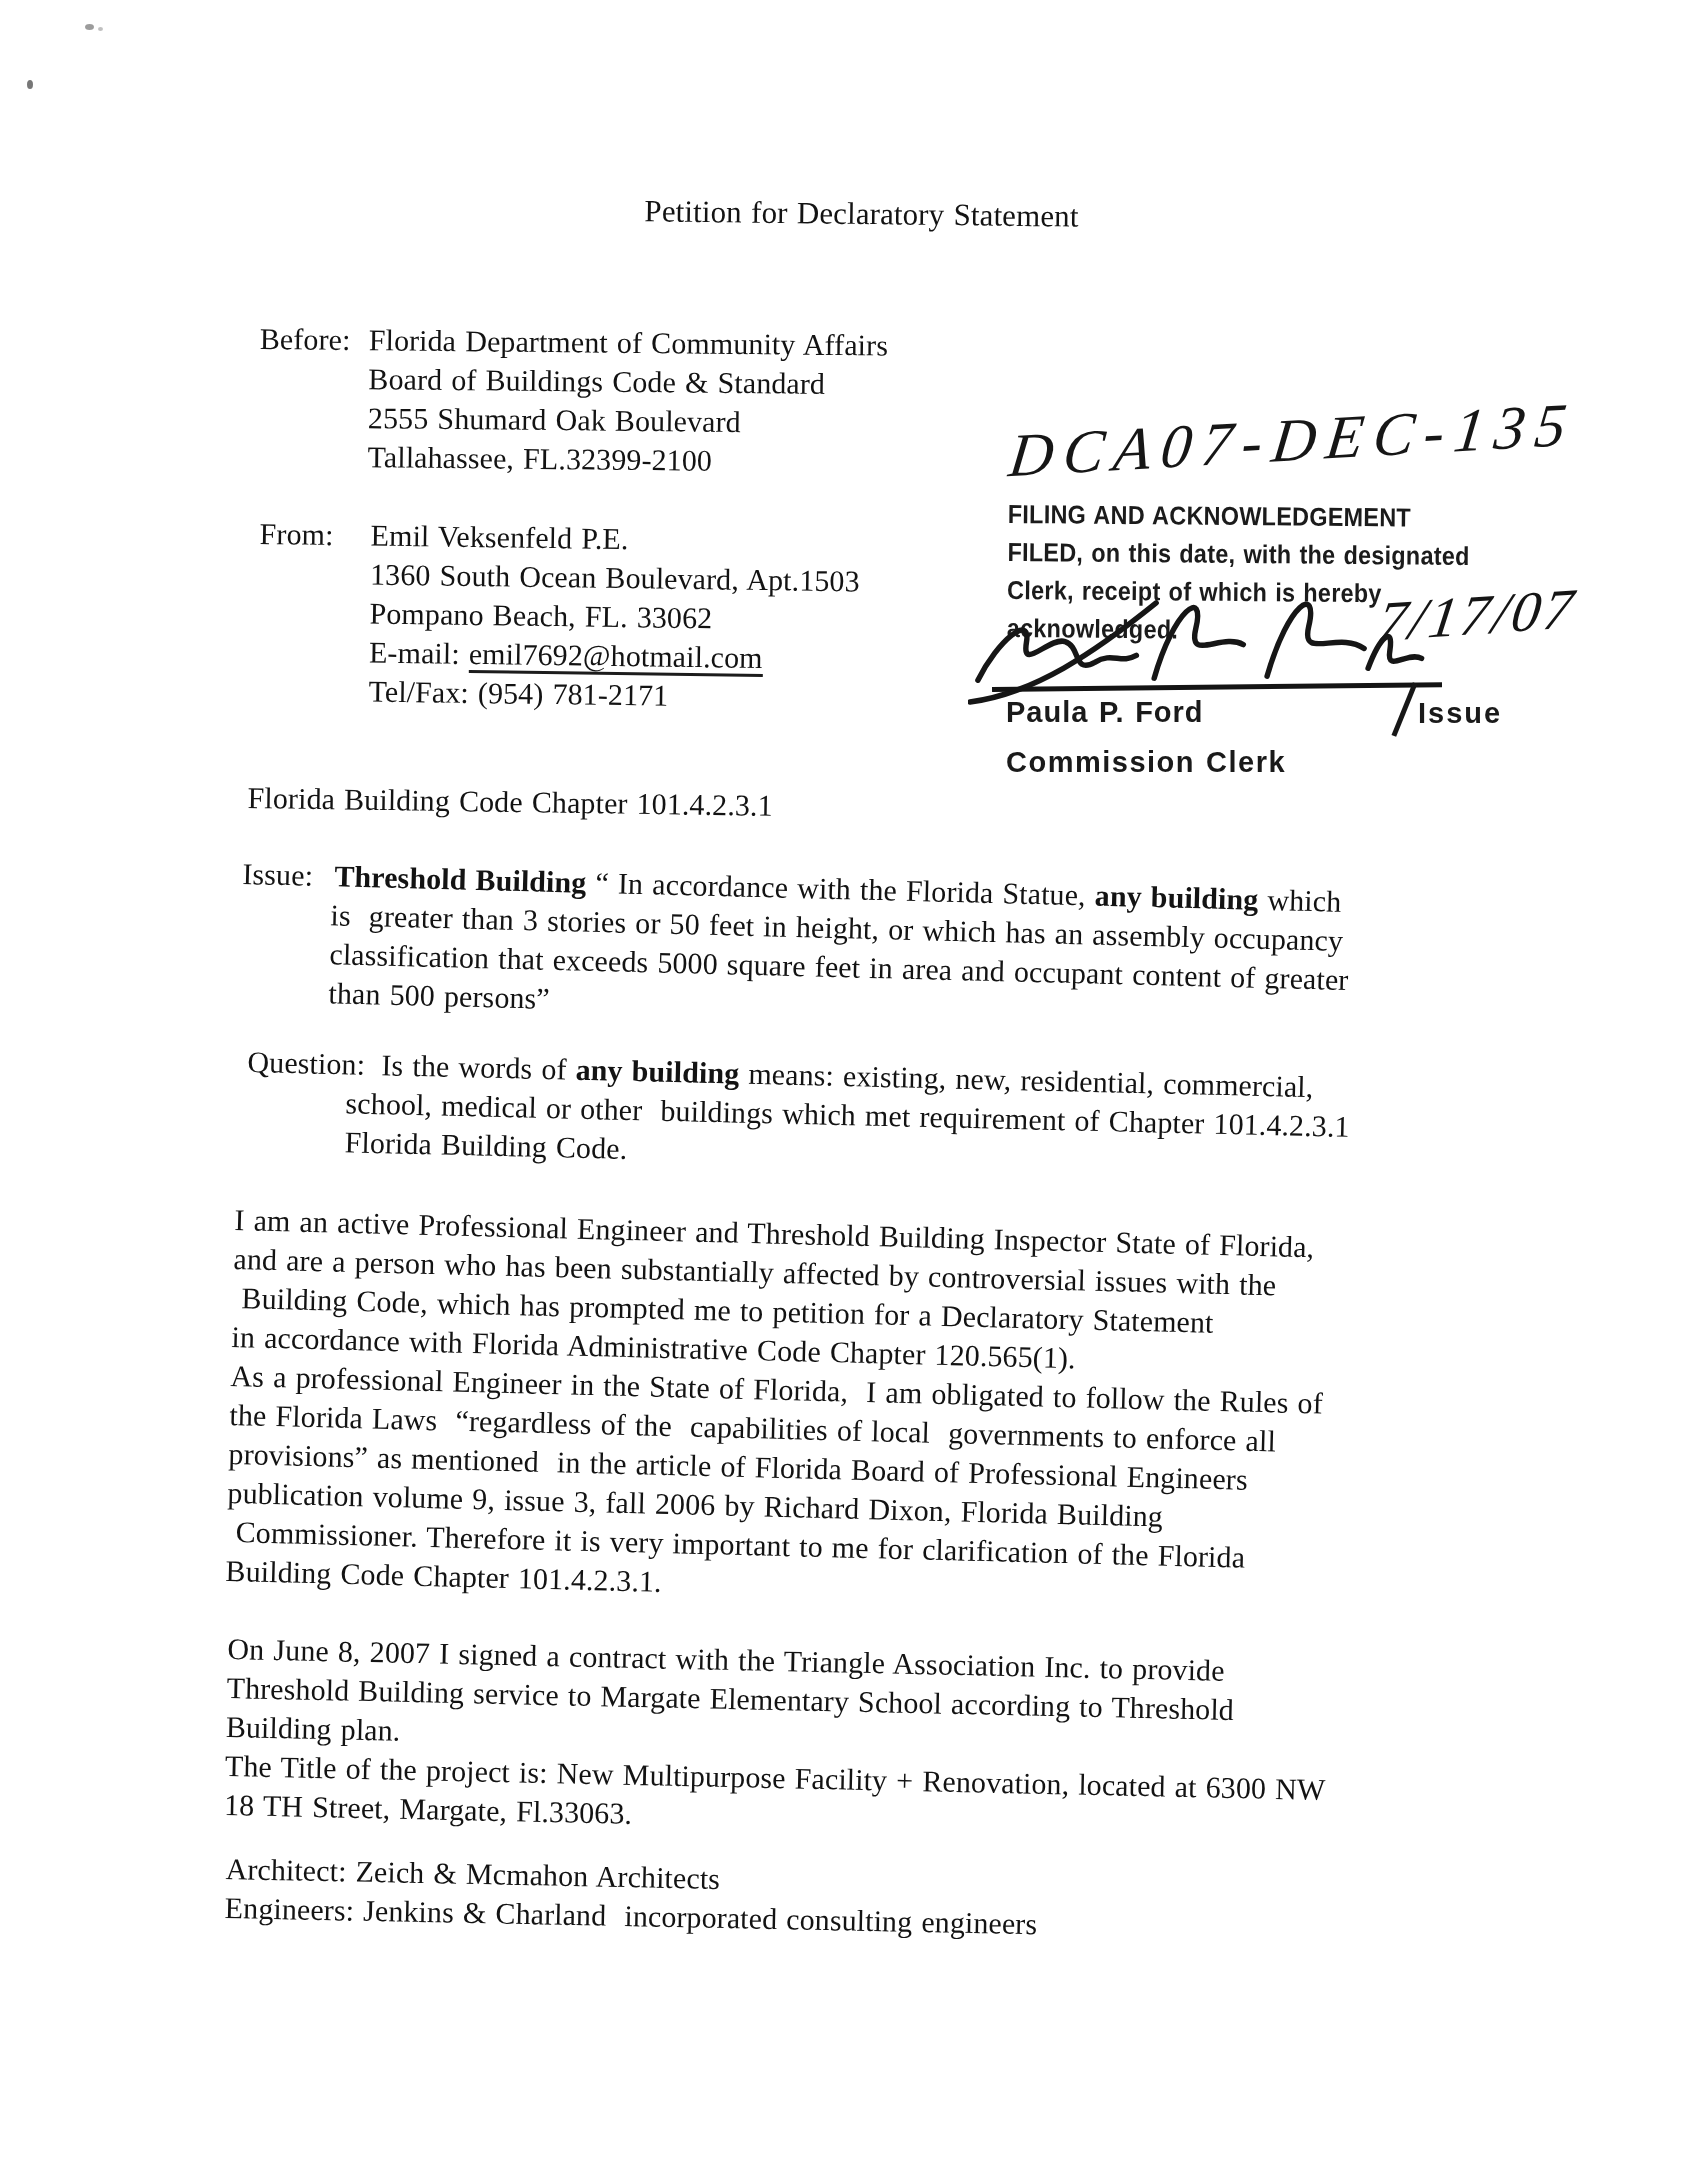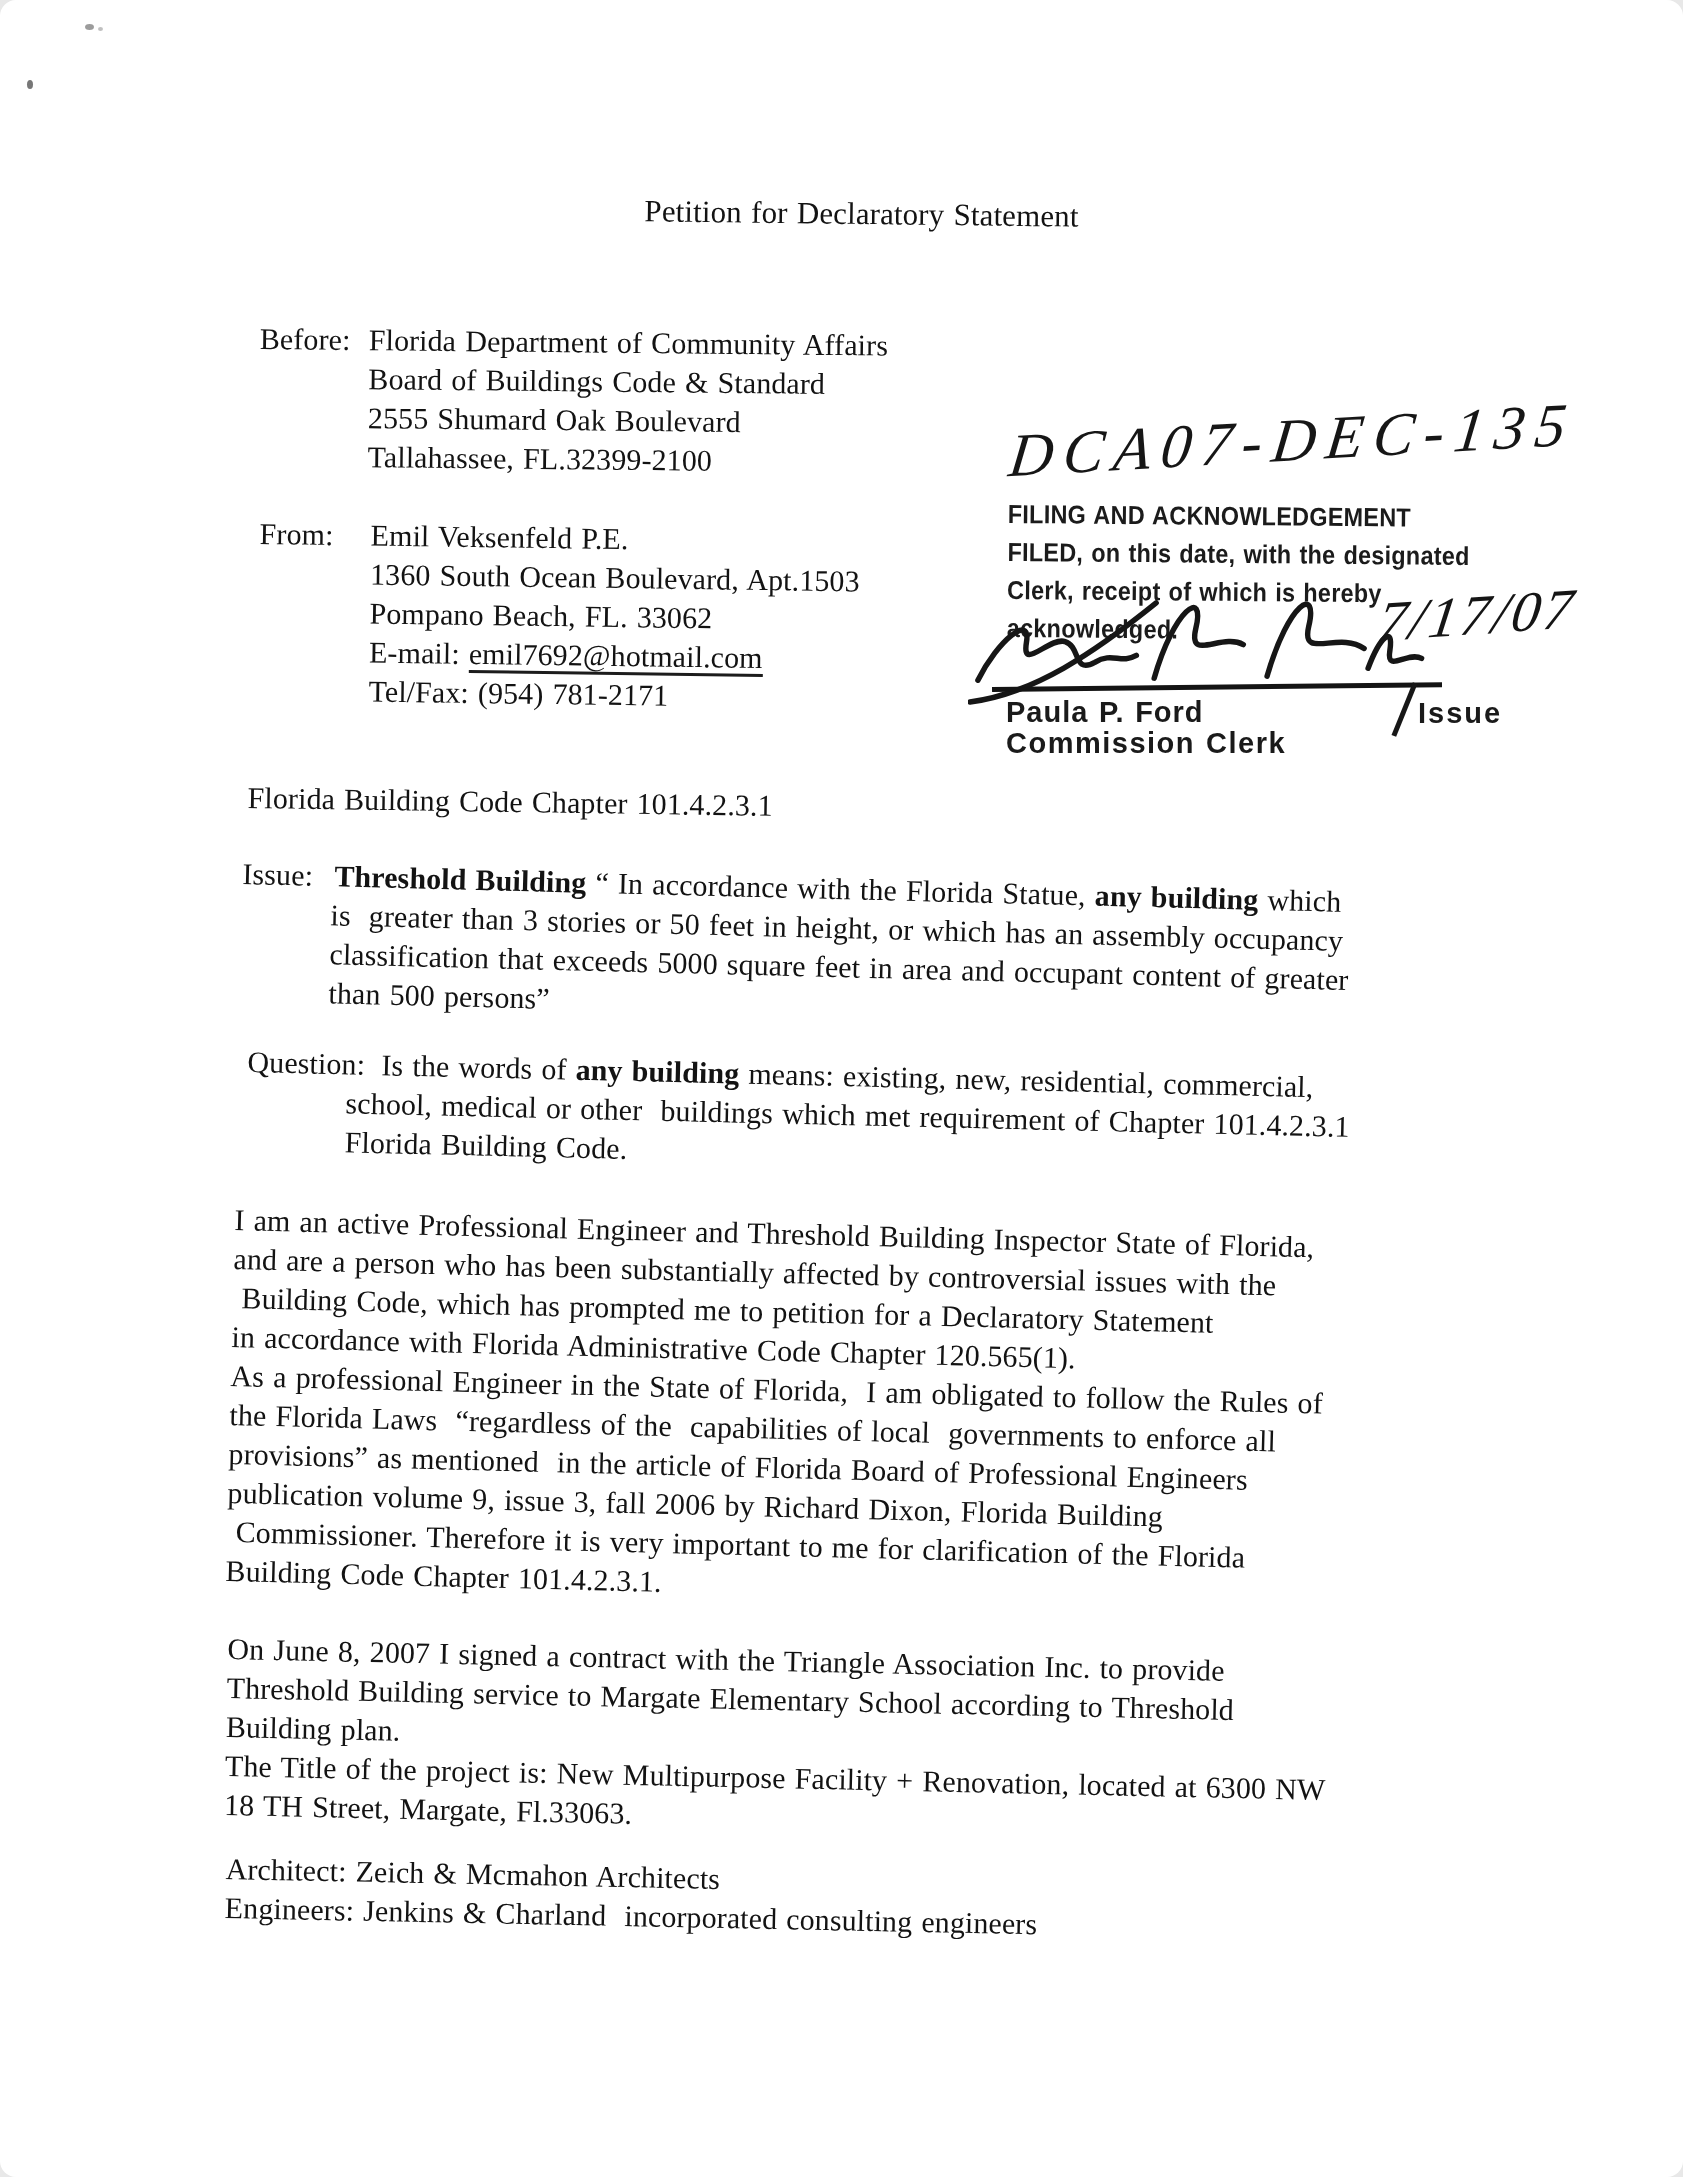--- a/index.html
+++ b/index.html
@@ -1,21 +1,20 @@
 <!DOCTYPE html>
 <html><head>
 <meta charset="utf-8">
 <style>
   html,body { margin:0; padding:0; background:#e8e8e8; }
   .page {
     position:relative; width:1683px; height:2177px; margin:0 auto;
     background:#ffffff; overflow:hidden;
     font-family:"Liberation Serif","DejaVu Serif",serif;
     color:#131313;
-    border-radius:16px;
   }
   .doc { font-size:30px; line-height:39px; letter-spacing:0.1px; word-spacing:1.5px; }
   .line { white-space:pre-wrap; }
   .b { font-weight:bold; }
   .u { border-bottom:3px solid #1c1c1c; padding-bottom:0px; }
 
   
   .title {
     position:absolute; top:194px; left:20px; width:1683px; margin:0;
     text-align:center; font-size:31px; font-weight:normal;
@@ -59,21 +58,21 @@
     position:absolute;
     font-family:Liberation Sans, sans-serif;
     font-weight:bold; color:#1a1a1a; white-space:nowrap;
   }
   .sig-name  { left:1006px; top:693px; font-size:29px; letter-spacing:1px; }
   .date-label{ left:1418px; top:694px; font-size:29px; letter-spacing:2px; }
   .date-slash{
     position:absolute; left:1402px; top:681px; width:5px; height:57px;
     background:#171717; transform:rotate(22deg);
   }
-  .sig-title { left:1006px; top:724px; font-size:29px; letter-spacing:1.5px; }
+  .sig-title { left:1006px; top:743px; font-size:29px; letter-spacing:1.5px; }
 
   
   .code-ref { position:absolute; left:248px; top:778px; transform:rotate(0.85deg); transform-origin:left top; white-space:nowrap; }
 
   
   .hang { position:absolute; transform-origin:left top; width:1287px; }
   .hang .first { display:flex; }
   .hang .first .hlabel { flex:0 0 var(--lw); white-space:pre; }
   .hang .first .segs { white-space:pre-wrap; }
   .hang .rest .line { margin-left:var(--ri); }

